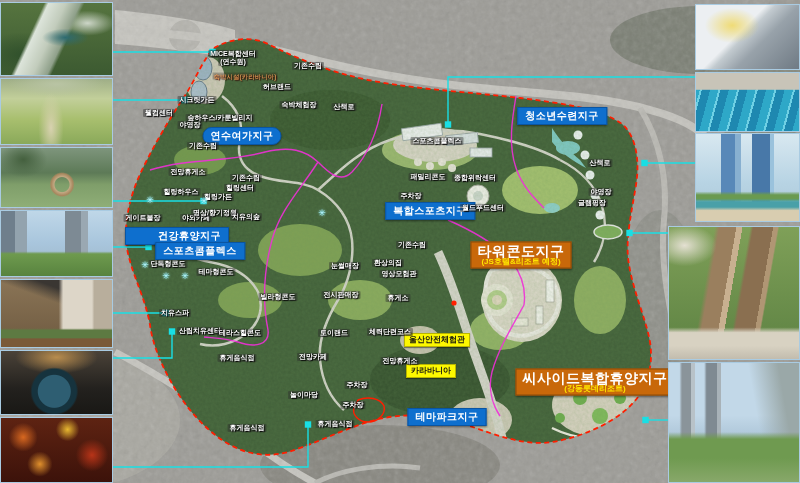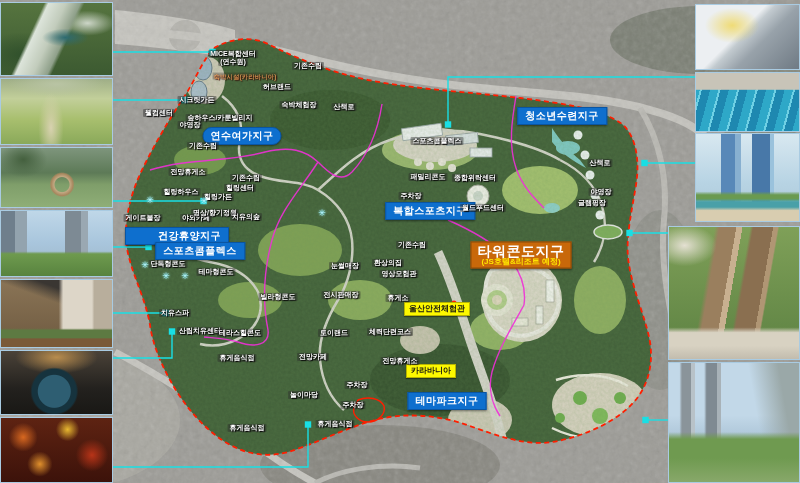--- a/index.html
+++ b/index.html
@@ -250,26 +250,30 @@
         <rect x="643" y="417.5" width="5" height="5"></rect>
     </g>
   </svg>
 
   <div id="label-layer">
       <div class="lbl lbl-blue" style="left: 242px; top: 136px; border-radius: 9px;">연수여가지구</div>
       <div class="lbl lbl-blue" style="left: 562px; top: 116px;">청소년수련지구</div>
       <div class="lbl lbl-blue" style="left: 430px; top: 211px;">복합스포츠지구</div>
       <div class="lbl lbl-blue" style="left: 177px; top: 236px; padding-left: 32px;">건강휴양지구</div>
       <div class="lbl lbl-blue" style="left: 200px; top: 251px;">스포츠콤플렉스</div>
-      <div class="lbl lbl-blue" style="left: 447px; top: 401px;">테마파크지구</div>
+      <div class="lbl lbl-blue" style="left: 447px; top: 417px;">테마파크지구</div>
       <div class="lbl lbl-orange" style="left: 521px; top: 255px;">
         <div class="l1">타워콘도지구</div>
         <div class="l2">(JS호텔&amp;리조트 예정)</div>
       </div>
-      <div class="lbl lbl-yellow" style="left: 437px; top: 309px; font-family: Liberation Serif, serif;">울산안전체험관</div>
+      <div class="lbl lbl-orange" style="left: 595px; top: 382px;">
+        <div class="l1">씨사이드복합휴양지구</div>
+        <div class="l2">(강동롯데리조트)</div>
+      </div>
+      <div class="lbl lbl-yellow" style="left: 437px; top: 340px; font-family: Liberation Serif, serif;">울산안전체험관</div>
       <div class="lbl lbl-yellow" style="left: 431px; top: 371px;">카라바니아</div>
       <div class="lbl lbl-tiny" style="left: 233px; top: 54px;">MICE복합센터</div>
       <div class="lbl lbl-tiny" style="left: 233px; top: 62px;">(연수원)</div>
       <div class="lbl lbl-amber" style="left: 245px; top: 76px;">숙박시설(카라바니아)</div>
       <div class="lbl lbl-tiny" style="left: 308px; top: 66px;">기존수림</div>
       <div class="lbl lbl-tiny" style="left: 203px; top: 146px;">기존수림</div>
       <div class="lbl lbl-tiny" style="left: 246px; top: 178px;">기존수림</div>
       <div class="lbl lbl-tiny" style="left: 412px; top: 245px;">기존수림</div>
       <div class="lbl lbl-tiny" style="left: 197px; top: 100px;">시크릿가든</div>
       <div class="lbl lbl-tiny" style="left: 159px; top: 113px;">웰컴센터</div>

